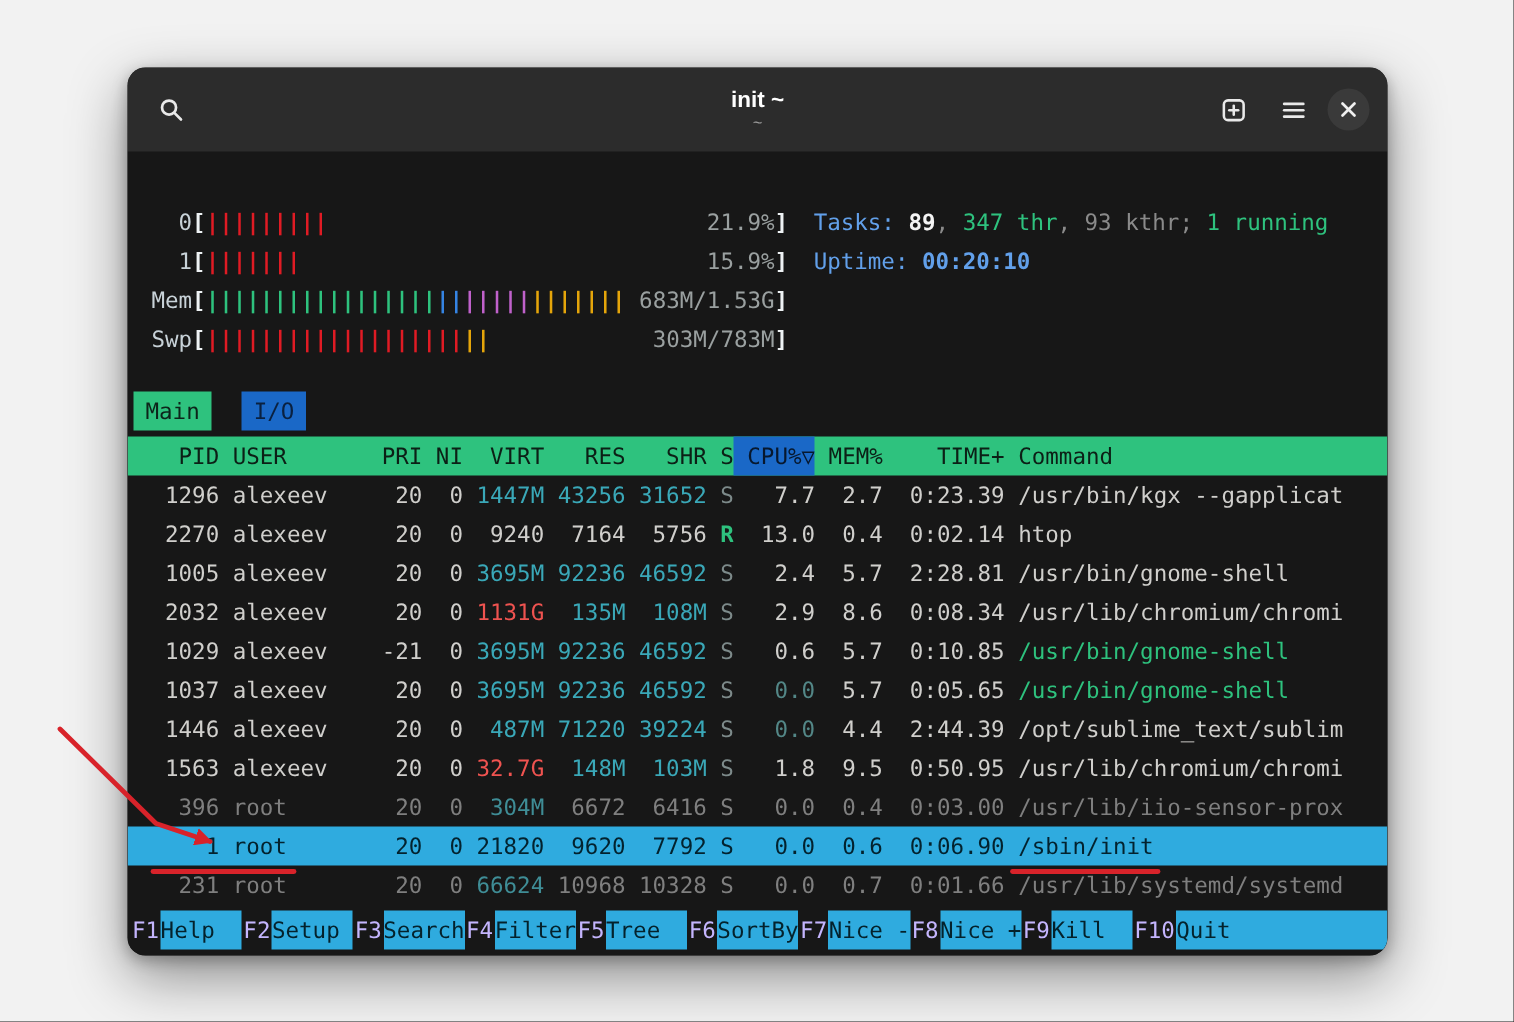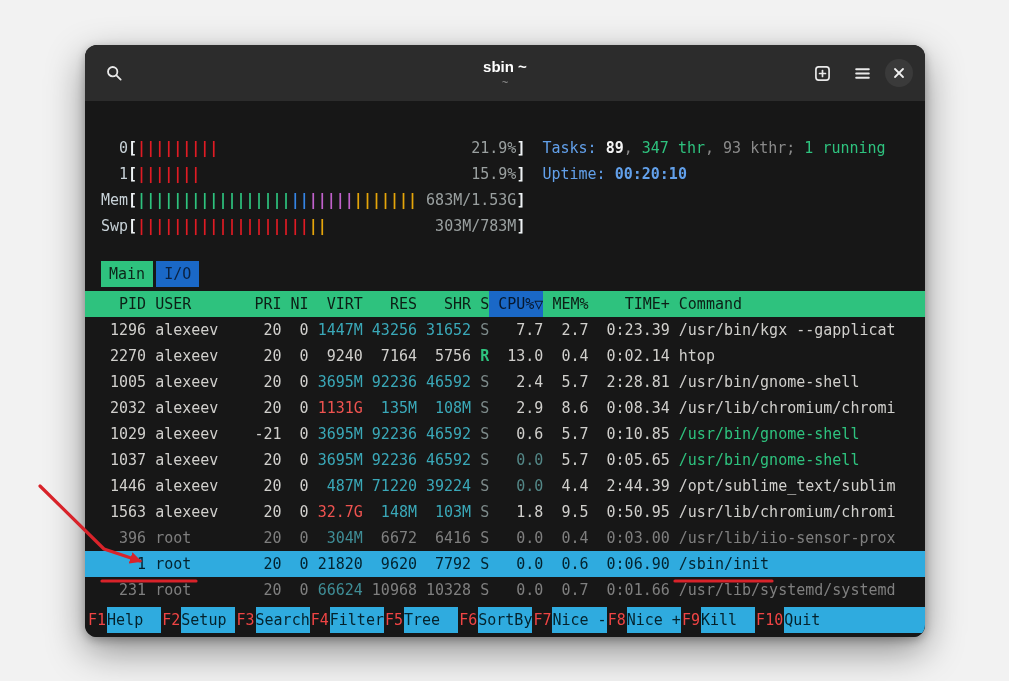--- a/index.html
+++ b/index.html
@@ -35,21 +35,21 @@
   .seg.yellow{color:var(--bar-yellow)}
   .sysinfo{margin-left:17px}
   .p-label{color:var(--label-blue)}
   .p-bold-white{color:#f4f4f4;font-weight:bold}
   .p-white{color:#d8d8d8}
   .p-blue{color:var(--label-blue)}
   .p-bold-blue{color:var(--label-blue);font-weight:bold}
   .p-green{color:var(--thread-green)}
   .p-dim{color:#8a8a8a}
 
-  .tabs{margin:22px 16px 0;height:26px;display:flex;gap:3px}
+  .tabs{margin:22px 4px 0;height:26px;display:flex;gap:20px}
   .tab{height:26px;line-height:26px;padding:0 8px;cursor:pointer;white-space:pre}
   .tab.active{background:var(--header-green);color:#0d241a}
   .tab.inactive{background:var(--sort-blue);color:#0a2140}
 
   .thead{margin-top:4px;height:26px;line-height:26px;background:var(--header-green);color:#0c1f16;
     display:flex;padding:0 16px;white-space:pre}
   .hcell{display:inline-block;overflow:hidden;cursor:pointer}
   .hcell.sort{background:var(--sort-blue);color:#07182e}
   .ar{text-align:right}.al{text-align:left}
 
@@ -62,41 +62,41 @@
   .row .c-zero{color:#538787}
   .row.thread .cell-command{color:var(--thread-green)}
   .row.dim .cell{color:#7f7f7f}
   .row.dim .c-mem{color:#3f8d96}
   .row.sel{background:var(--accent-cyan)}
   .row.sel .cell{color:#03222e !important}
 
   .fkeys{margin-top:4px;height:26px;line-height:26px;display:flex;padding-left:2px;white-space:pre}
   .fk{display:flex;cursor:pointer}
   .fk:last-child{flex:1}
-  .fkkey{color:#ef4444;padding:0 1px}
+  .fkkey{color:#c4b5fd;padding:0 1px}
   .fklabel{width:6ch;background:var(--accent-cyan);color:#04222c;overflow:hidden}
   .fk:last-child .fklabel{flex:1;width:auto}
 
   .annot{position:absolute;left:0;top:0;width:1009px;height:681px;pointer-events:none}
   .annot .ln{stroke:var(--annotation-red);stroke-width:3.2;fill:none;stroke-linecap:round;stroke-linejoin:round}
   .annot .ah{fill:var(--annotation-red)}
 </style>
 </head>
 <body>
 
 <div class="window">
   <div class="titlebar">
     <button class="tb-btn">
       <svg width="17" height="17" viewBox="0 0 16 16">
         <circle cx="6.3" cy="6.3" r="4.4" fill="none" stroke="#e9e9e9" stroke-width="1.7"></circle>
         <line x1="9.8" y1="9.8" x2="13.8" y2="13.8" stroke="#e9e9e9" stroke-width="1.7" stroke-linecap="round"></line>
       </svg>
     </button>
     <div class="tb-title">
-      <div class="tb-title-main">sbin ~</div>
+      <div class="tb-title-main">init ~</div>
       <div class="tb-title-sub">~</div>
     </div>
     <div class="tb-actions">
       <button class="tb-btn">
         <svg width="17" height="17" viewBox="0 0 16 16">
           <rect x="1.8" y="1.8" width="12.4" height="12.4" rx="2.6" fill="none" stroke="#e9e9e9" stroke-width="1.6"></rect>
           <line x1="8" y1="5.2" x2="8" y2="10.8" stroke="#e9e9e9" stroke-width="1.6" stroke-linecap="round"></line>
           <line x1="5.2" y1="8" x2="10.8" y2="8" stroke="#e9e9e9" stroke-width="1.6" stroke-linecap="round"></line>
         </svg>
       </button>

